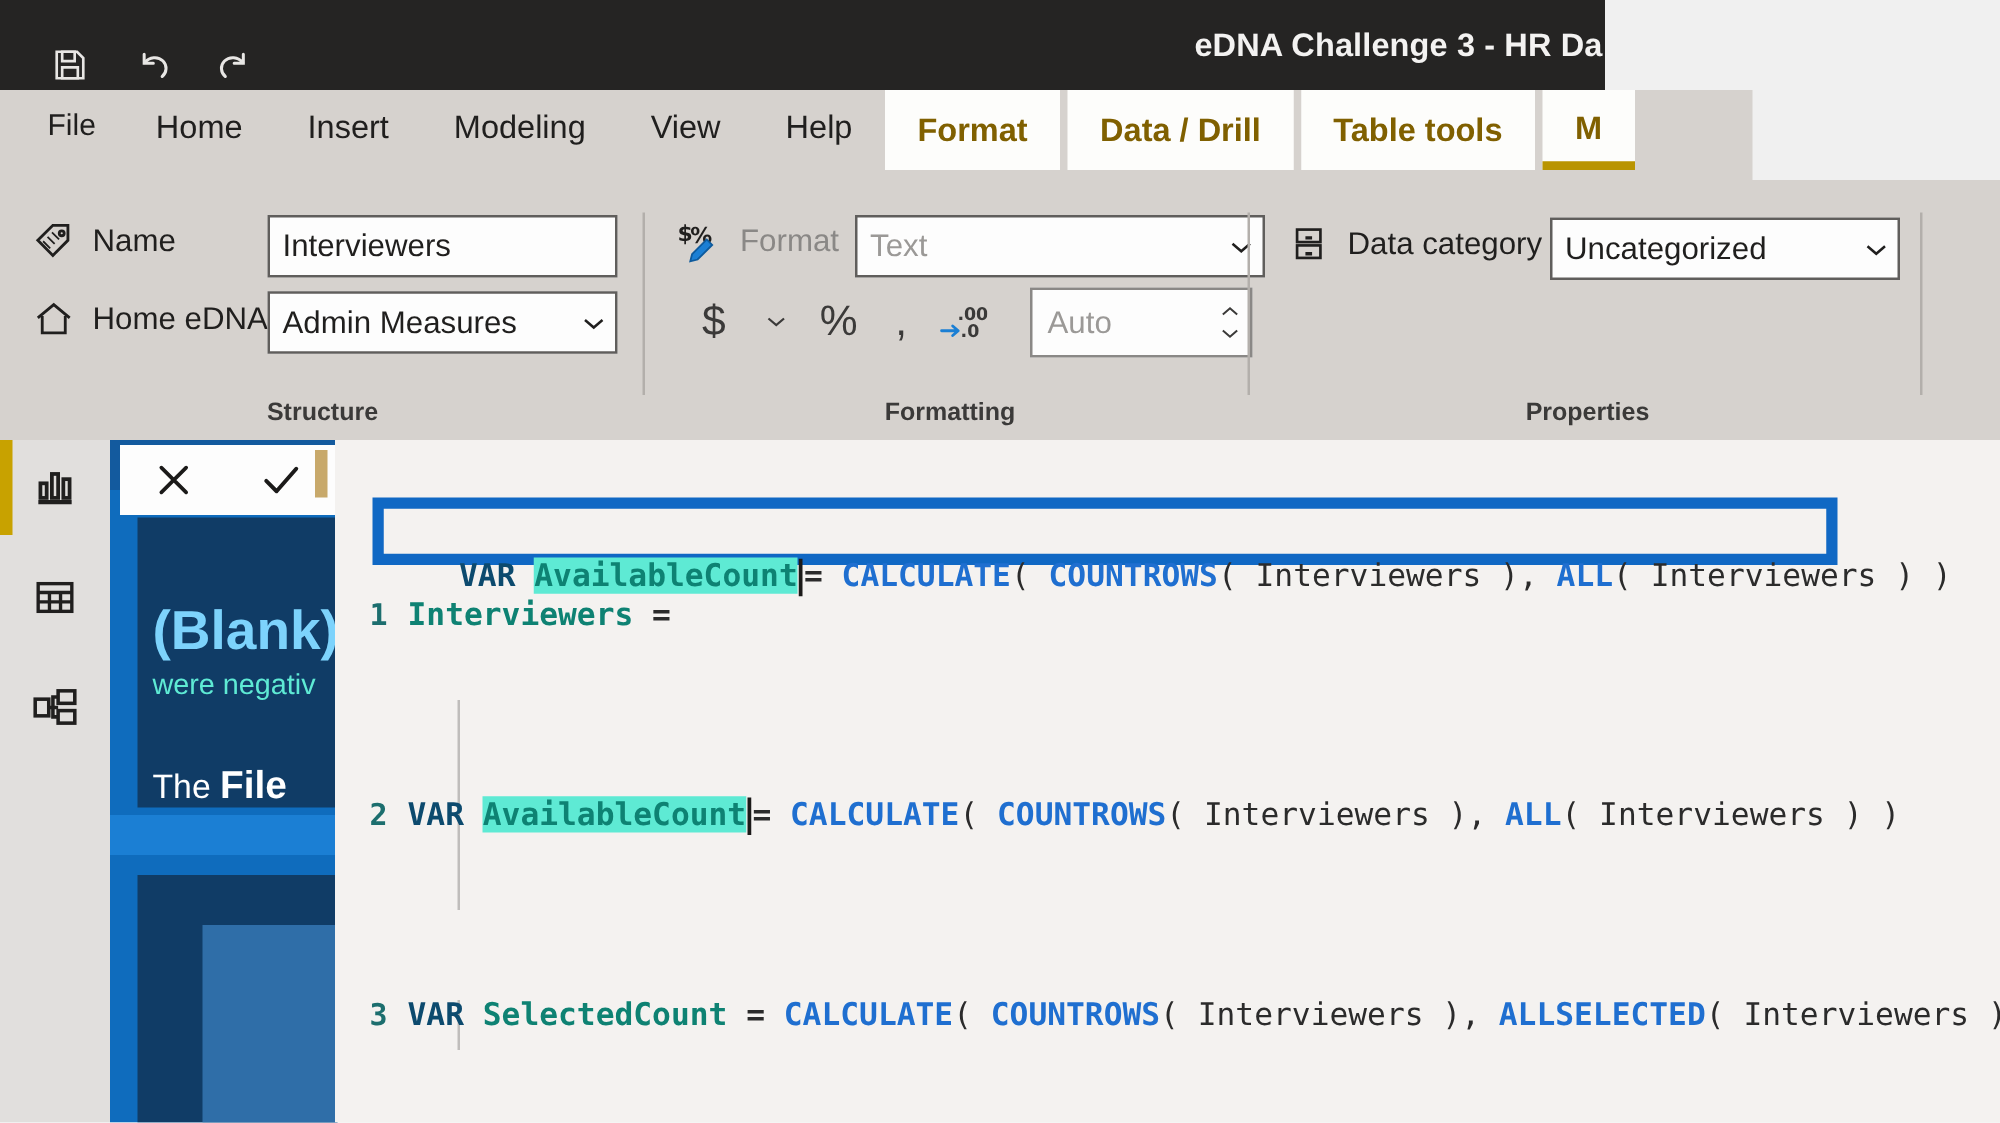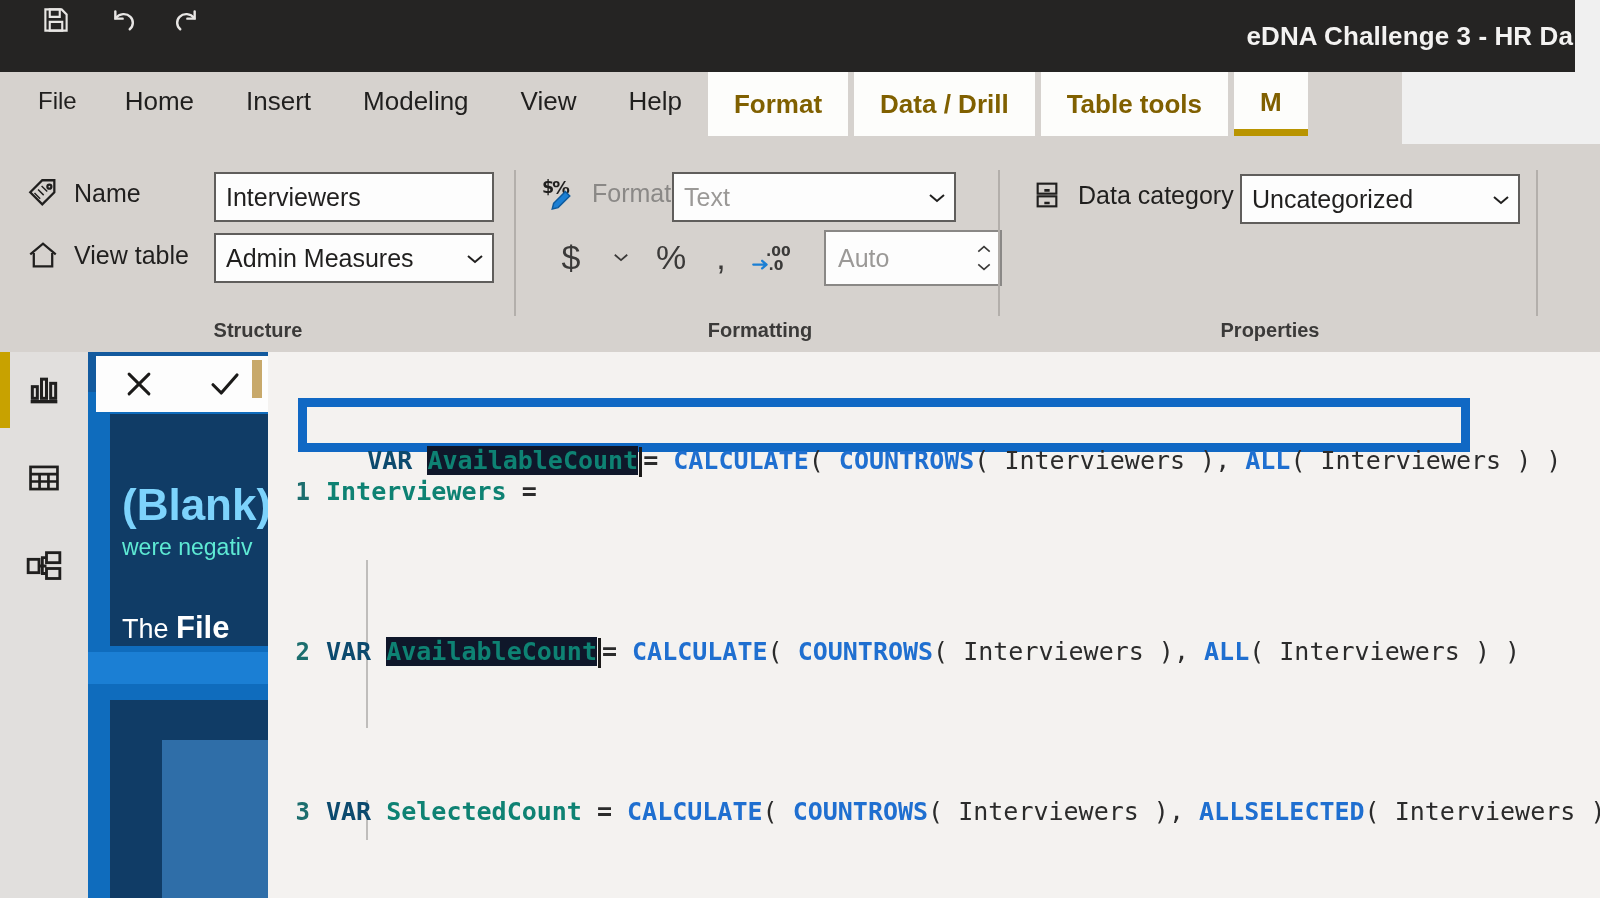--- a/index.html
+++ b/index.html
@@ -19,24 +19,24 @@
     width: 1600px;
     height: 898px;
     overflow: hidden;
     background: #f0f0f0;
   }
 
   
   .titlebar {
     position: absolute;
     left: 0; top: 0;
-    width: 1575px; height: 72px;
+    width: 1284px; height: 72px;
     background: #252423;
     display: flex;
-    align-items: flex-start;
+    align-items: flex-end;
     box-sizing: border-box;
   }
   .qat {
     display: flex;
     align-items: center;
     gap: 26px;
     padding-left: 36px;
   }
   .qat-btn {
     width: 40px; height: 40px;
@@ -366,21 +366,21 @@
   .ltext {
     padding-left: 10px;
     white-space: pre;
   }
   .kw   { color: #0c4a6e; font-weight: bold; }
   .fn   { color: #1f6fd0; font-weight: bold; }
   .var  { color: #0e8273; font-weight: bold; }
   .pln  { color: #2b2b2b; }
   .op   { color: #2b2b2b; font-weight: bold; }
   .sel-token {
-    background: #0f172a;
+    background: #5eead4;
     color: #0e8273;
     font-weight: bold;
   }
   .caret {
     display: inline-block;
     width: 3px;
     height: 30px;
     background: #1b1a19;
     vertical-align: middle;
     margin: 0 1px;
@@ -469,21 +469,21 @@
       </div>
       <div class="txtbox" style="position:absolute; left:214px; top:28px; width:280px;">Interviewers</div>
 
       <div class="ctl-row" style="left:22px; top:90px;">
         <div class="ctl-icon">
           <svg width="34" height="34" viewBox="0 0 24 24" fill="none" stroke="#201f1e" stroke-width="1.6">
             <path d="M3 11.5L12 4l9 7.5"></path>
             <path d="M5.5 10.5V20h13v-9.5"></path>
           </svg>
         </div>
-        <div class="ctl-label">View table</div>
+        <div class="ctl-label">Home eDNA</div>
       </div>
       <div class="combo" style="position:absolute; left:214px; top:89px; width:280px;">
         <span class="combo-val">Admin Measures</span>
         <svg class="chev" viewBox="0 0 18 11" fill="none" stroke="#201f1e" stroke-width="2">
             <path d="M2 3l7 6 7-6"></path>
           </svg>
       </div>
       <div class="group-label">Structure</div>
       <div class="group-divider" style="left:514px;"></div>
     </div>
@@ -492,21 +492,21 @@
       <div class="ctl-row" style="left:20px; top:28px;">
         <div class="ctl-icon">
           <svg width="38" height="38" viewBox="0 0 26 26" fill="none">
             <text x="0" y="13" font-family="DejaVu Sans" font-size="12" font-weight="bold" fill="#201f1e">$</text>
             <text x="7" y="14" font-family="DejaVu Sans" font-size="12" font-weight="bold" fill="#201f1e">%</text>
             <path d="M8 20l8-8 3 3-8 8-4 1z" fill="#1b7fd4" stroke="#0e5a9c" stroke-width="1"></path>
           </svg>
         </div>
         <div class="ctl-label dim">Format</div>
       </div>
-      <div class="combo dim" style="position:absolute; left:152px; top:28px; width:284px;">
+      <div class="combo dim" style="position:absolute; left:164px; top:28px; width:328px;">
         <span class="combo-val">Text</span>
         <svg class="chev" viewBox="0 0 18 11" fill="none" stroke="#201f1e" stroke-width="2">
             <path d="M2 3l7 6 7-6"></path>
           </svg>
       </div>
 
       <div class="fmt-icons" style="left:26px; top:88px;">
         <div class="fmt-icon">$</div>
         <div class="fmt-icon">
           <svg width="16" height="10" viewBox="0 0 18 11" fill="none" stroke="#3b3a39" stroke-width="2">

